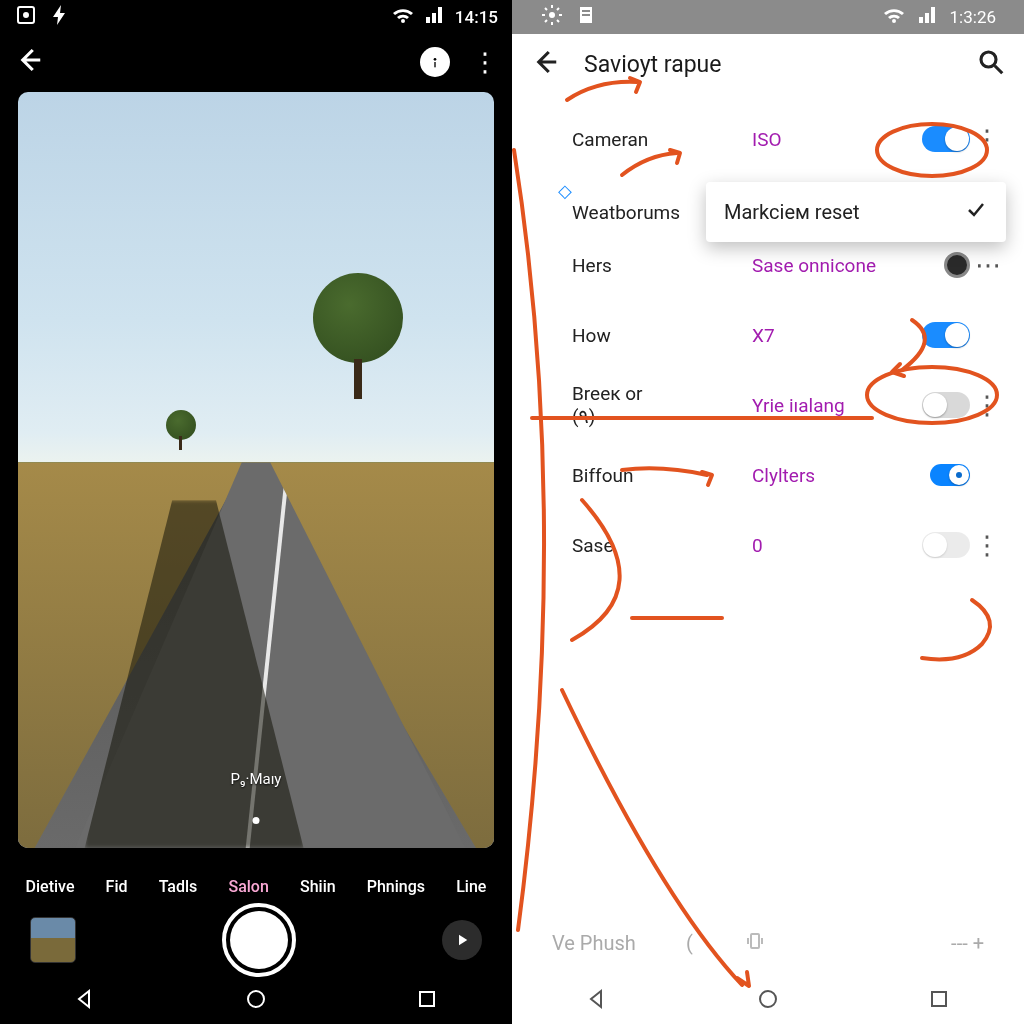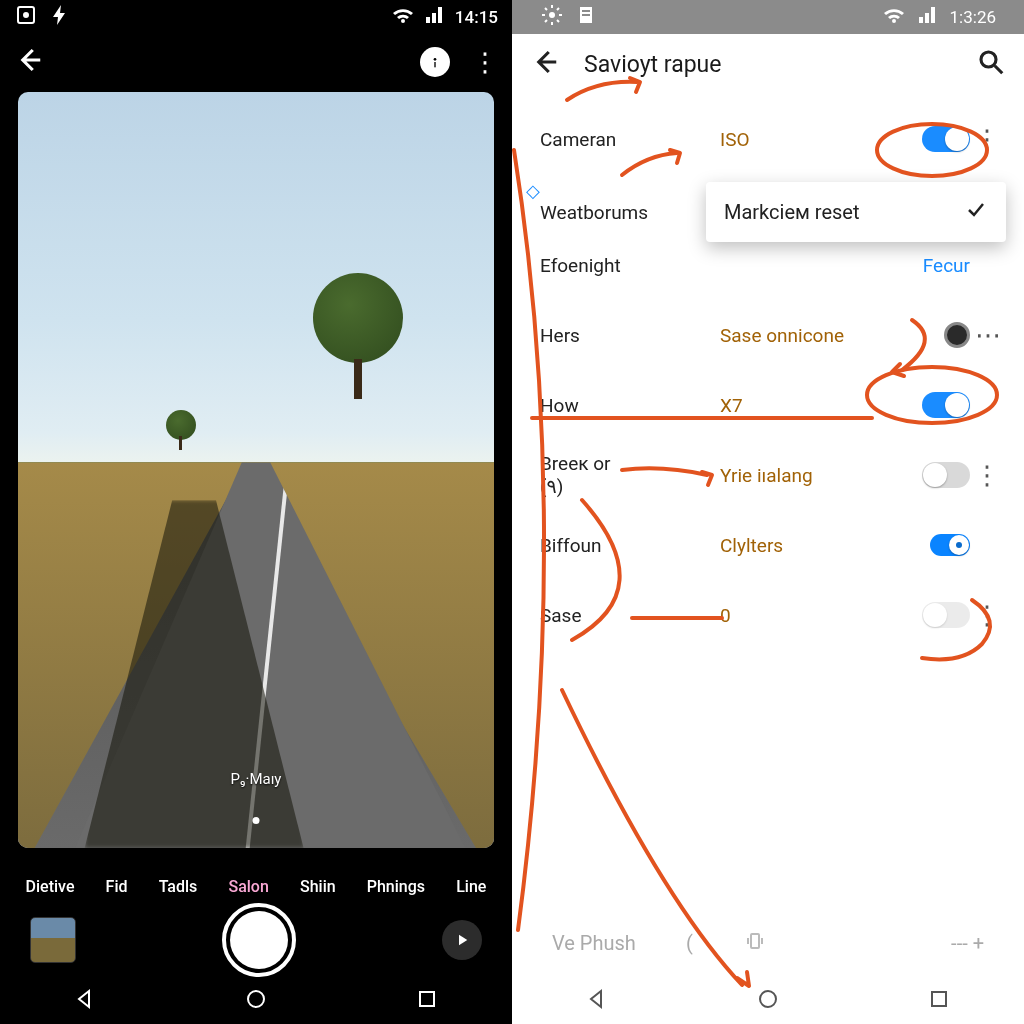--- a/index.html
+++ b/index.html
@@ -123,27 +123,27 @@
   .pr-search { margin-left:auto; }
 
   .settings {
     position:absolute; left:0; right:0; top:94px; bottom:46px;
     padding: 10px 0;
   }
   .row {
     display:grid;
     grid-template-columns: 180px 1fr 70px 34px;
     align-items:center;
-    padding: 0 20px 0 28px;
+    padding: 0 20px 0 60px;
     min-height: 70px;
     font-size:19px;
     color:#222;
   }
   .row .k { color:#222; }
-  .row .v { color:#a16207; }
+  .row .v { color:#a21caf; }
   .row .ctl { display:flex; justify-content:flex-end; align-items:center; }
   .row .menu { display:flex; justify-content:center; color:#555; }
 
   .toggle { width:48px; height:26px; border-radius:13px; position:relative; }
   .toggle.on  { background:#1a8cff; }
   .toggle.off { background:#d9d9d9; }
   .toggle .knob { position:absolute; top:1px; width:24px; height:24px; border-radius:50%;
     background:#fff; box-shadow:0 1px 2px rgba(0,0,0,.3); }
   .toggle.on  .knob { right:1px; }
   .toggle.off .knob { left:1px; }
@@ -365,28 +365,20 @@
     <div class="row" style="min-height:56px">
       <span class="k" style="display:flex;align-items:center;gap:-4px;flex-direction:column;align-items:flex-start">
         <span style="color:#1a8cff;font-size:18px;margin-left:-14px">◇</span>
         <span>Weatborums</span>
       </span>
       <span class="v"></span>
       <span class="ctl"></span>
         <span class="menu"></span>
     </div>
 
-    <div class="row">
-      <span class="k">Efoenight</span>
-      <span class="v"></span>
-      <span class="ctl">
-          <span class="link-blue">Fecur</span>
-        </span>
-      <span class="menu"></span>
-    </div>
 
 
     <div class="row">
       <span class="k">Hers</span>
       <span class="v">Sase onnicone</span>
       <span class="ctl">
           <span class="radio-dark"></span>
         </span>
       <span class="menu dots-h"></span>
     </div>

